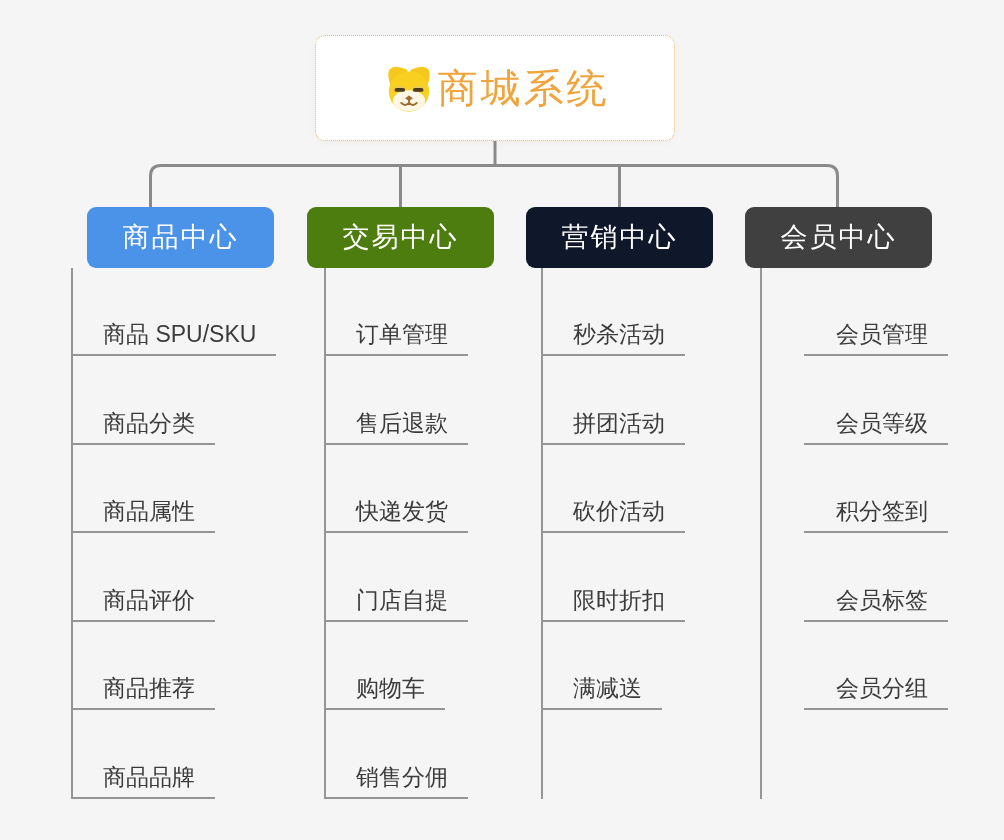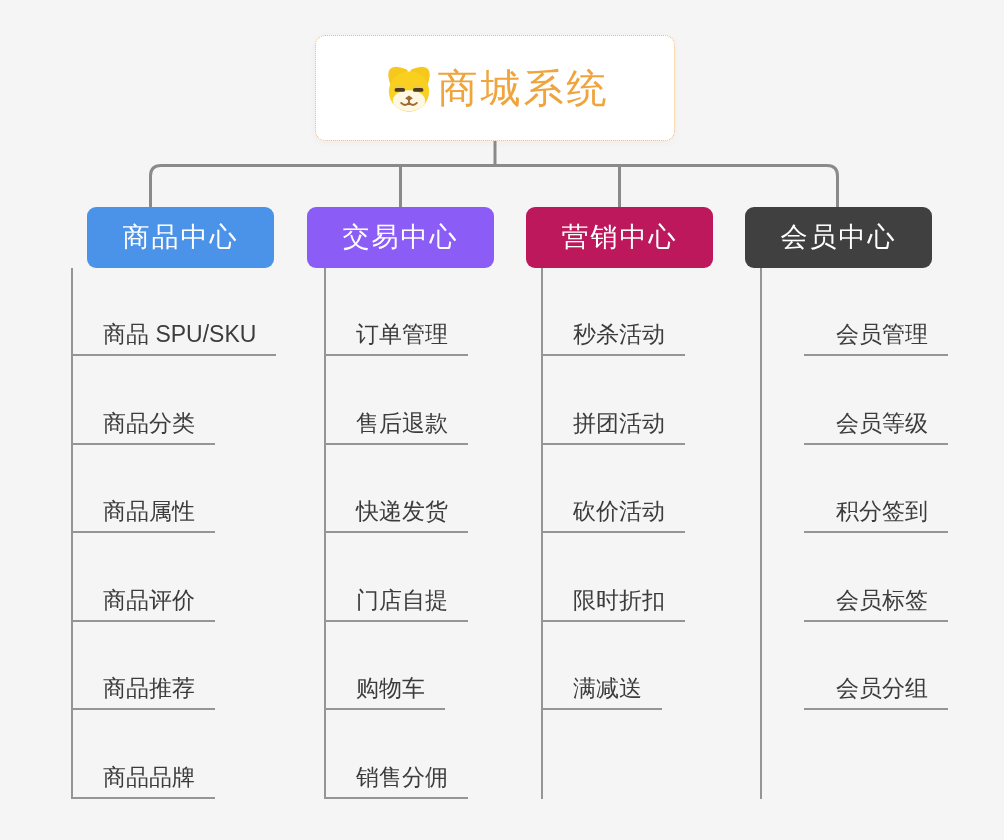--- a/index.html
+++ b/index.html
@@ -87,24 +87,24 @@
       <path d="M32 40.5 l4.4 3.1 -4.4 3.3 -4.4 -3.3 Z" fill="#9c6b33"></path>
 
       <path d="M32 46 V49 M23 49 q4.5 4.8 9 0 q4.5 4.8 9 0" stroke="#9c6b33" stroke-width="2.1" fill="none" stroke-linecap="round"></path>
     </svg>
     <span class="root-title">商城系统</span>
   </div>
 
   <div class="branch b0" style="background: rgb(75, 147, 232);">
     <span>商品中心</span>
   </div>
-  <div class="branch b1" style="background: #8b5cf6;">
+  <div class="branch b1" style="background: #4d7c0f;">
     <span>交易中心</span>
   </div>
-  <div class="branch b2" style="background: #be185d; justify-content: center;">
+  <div class="branch b2" style="background: #0f172a; justify-content: center;">
     <span>营销中心</span>
   </div>
   <div class="branch b3" style="background: #404040;">
     <span>会员中心</span>
   </div>
 
   <div class="col col0">
     <div class="leaf">
         <span>商品 SPU/SKU</span>
       </div>

